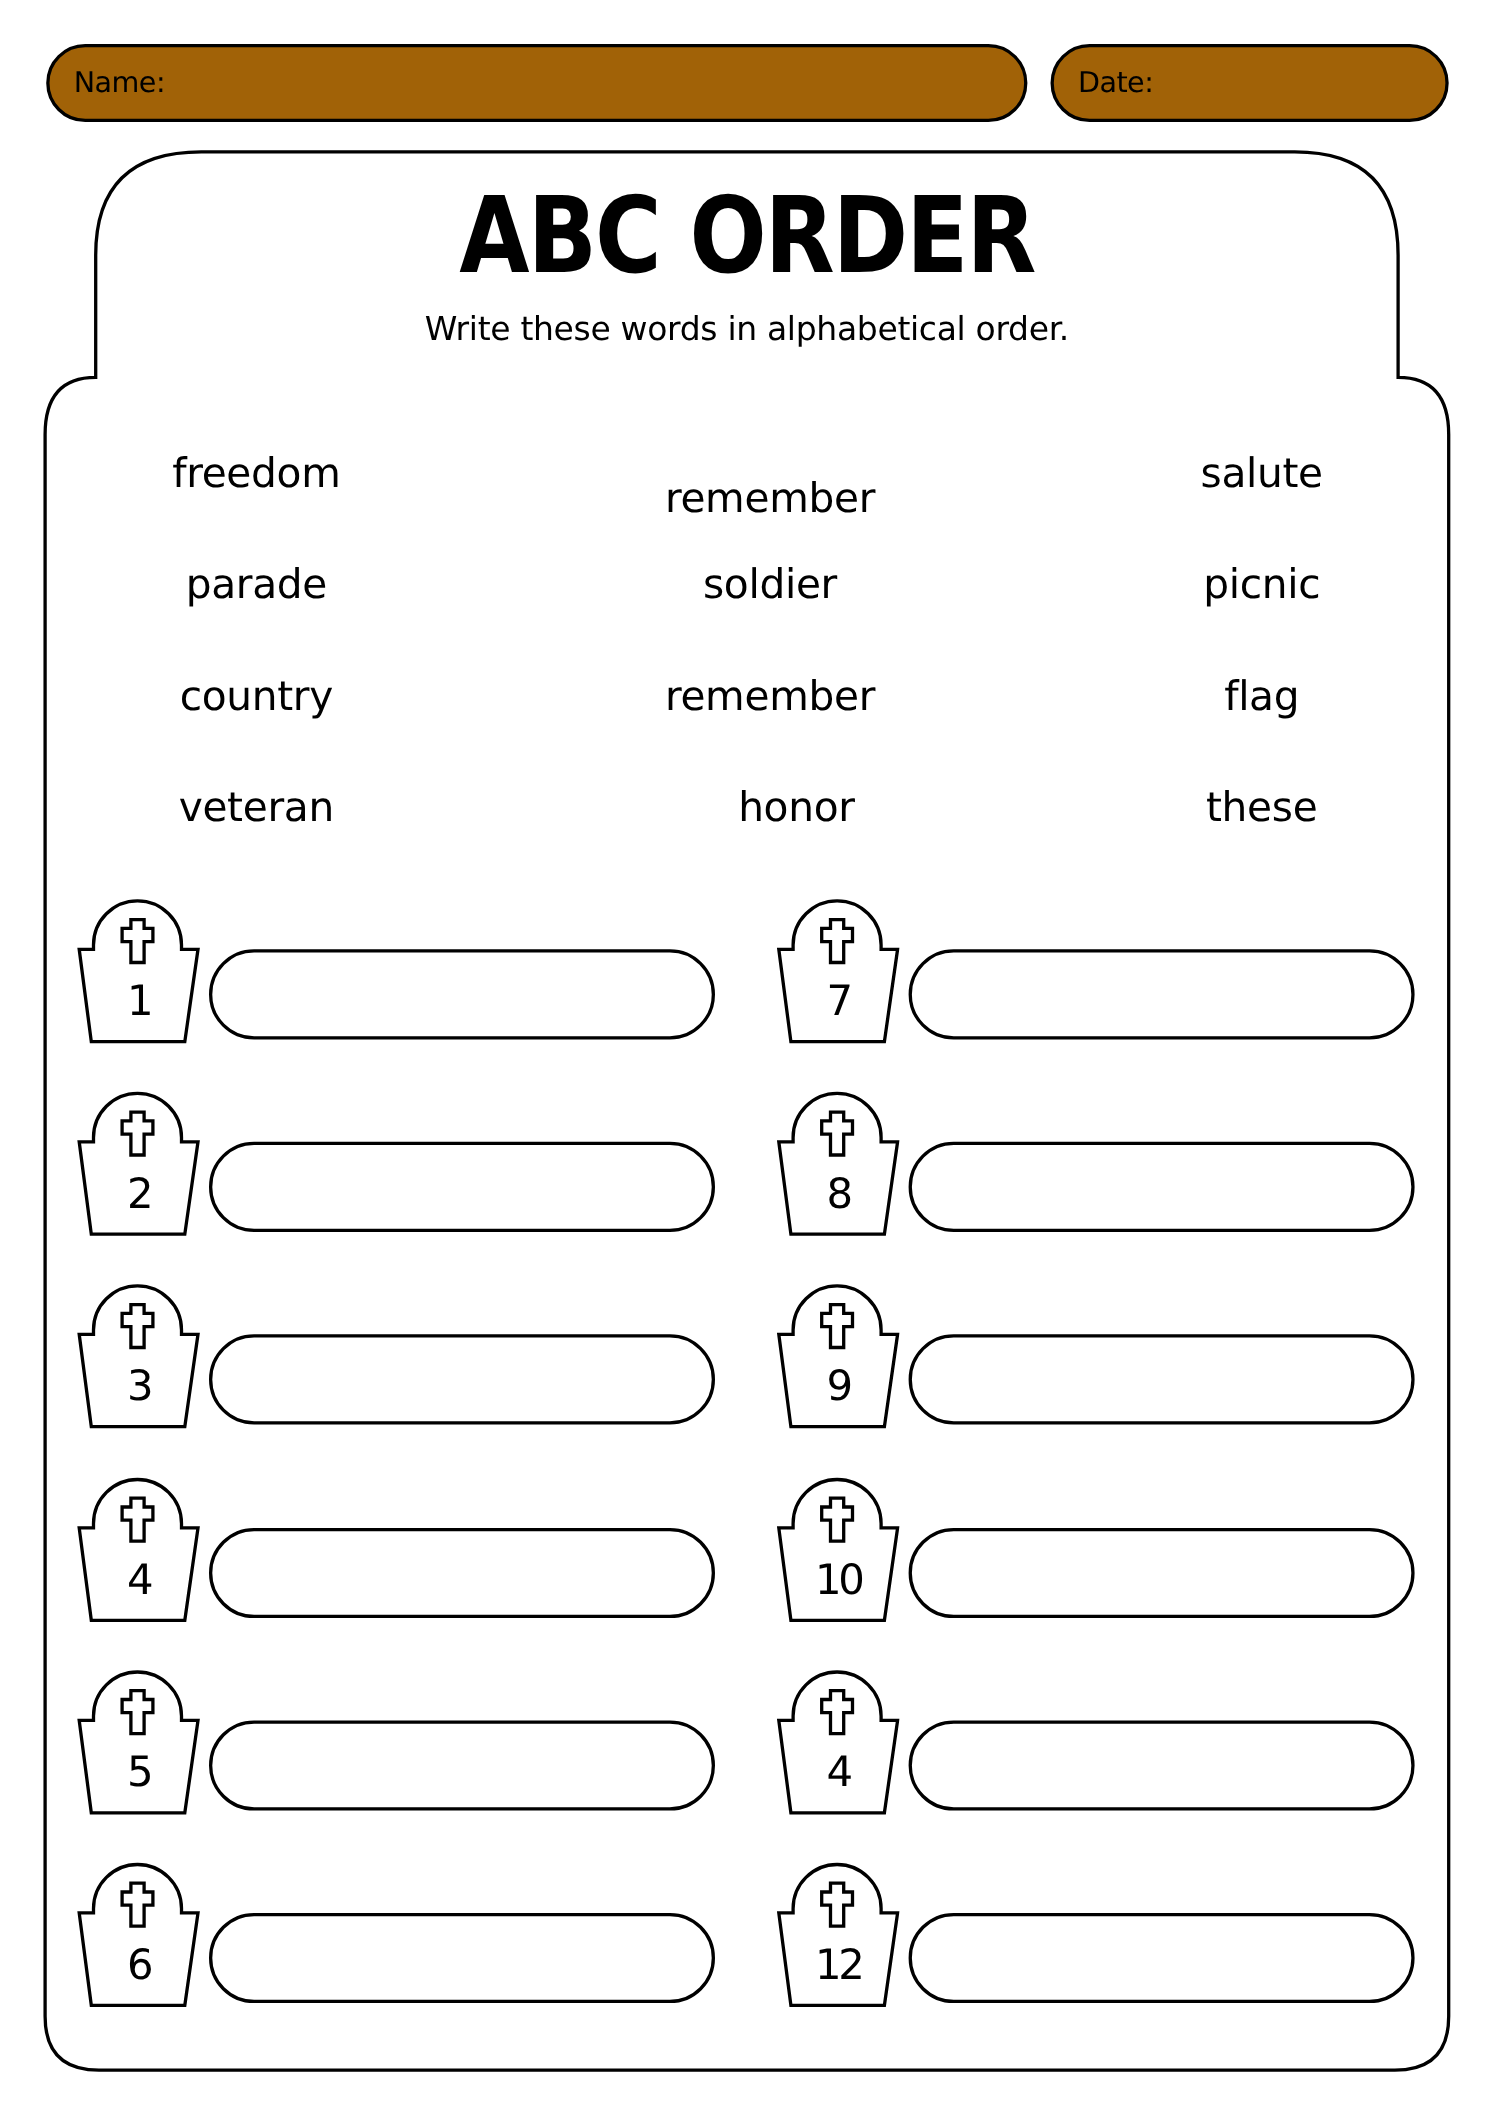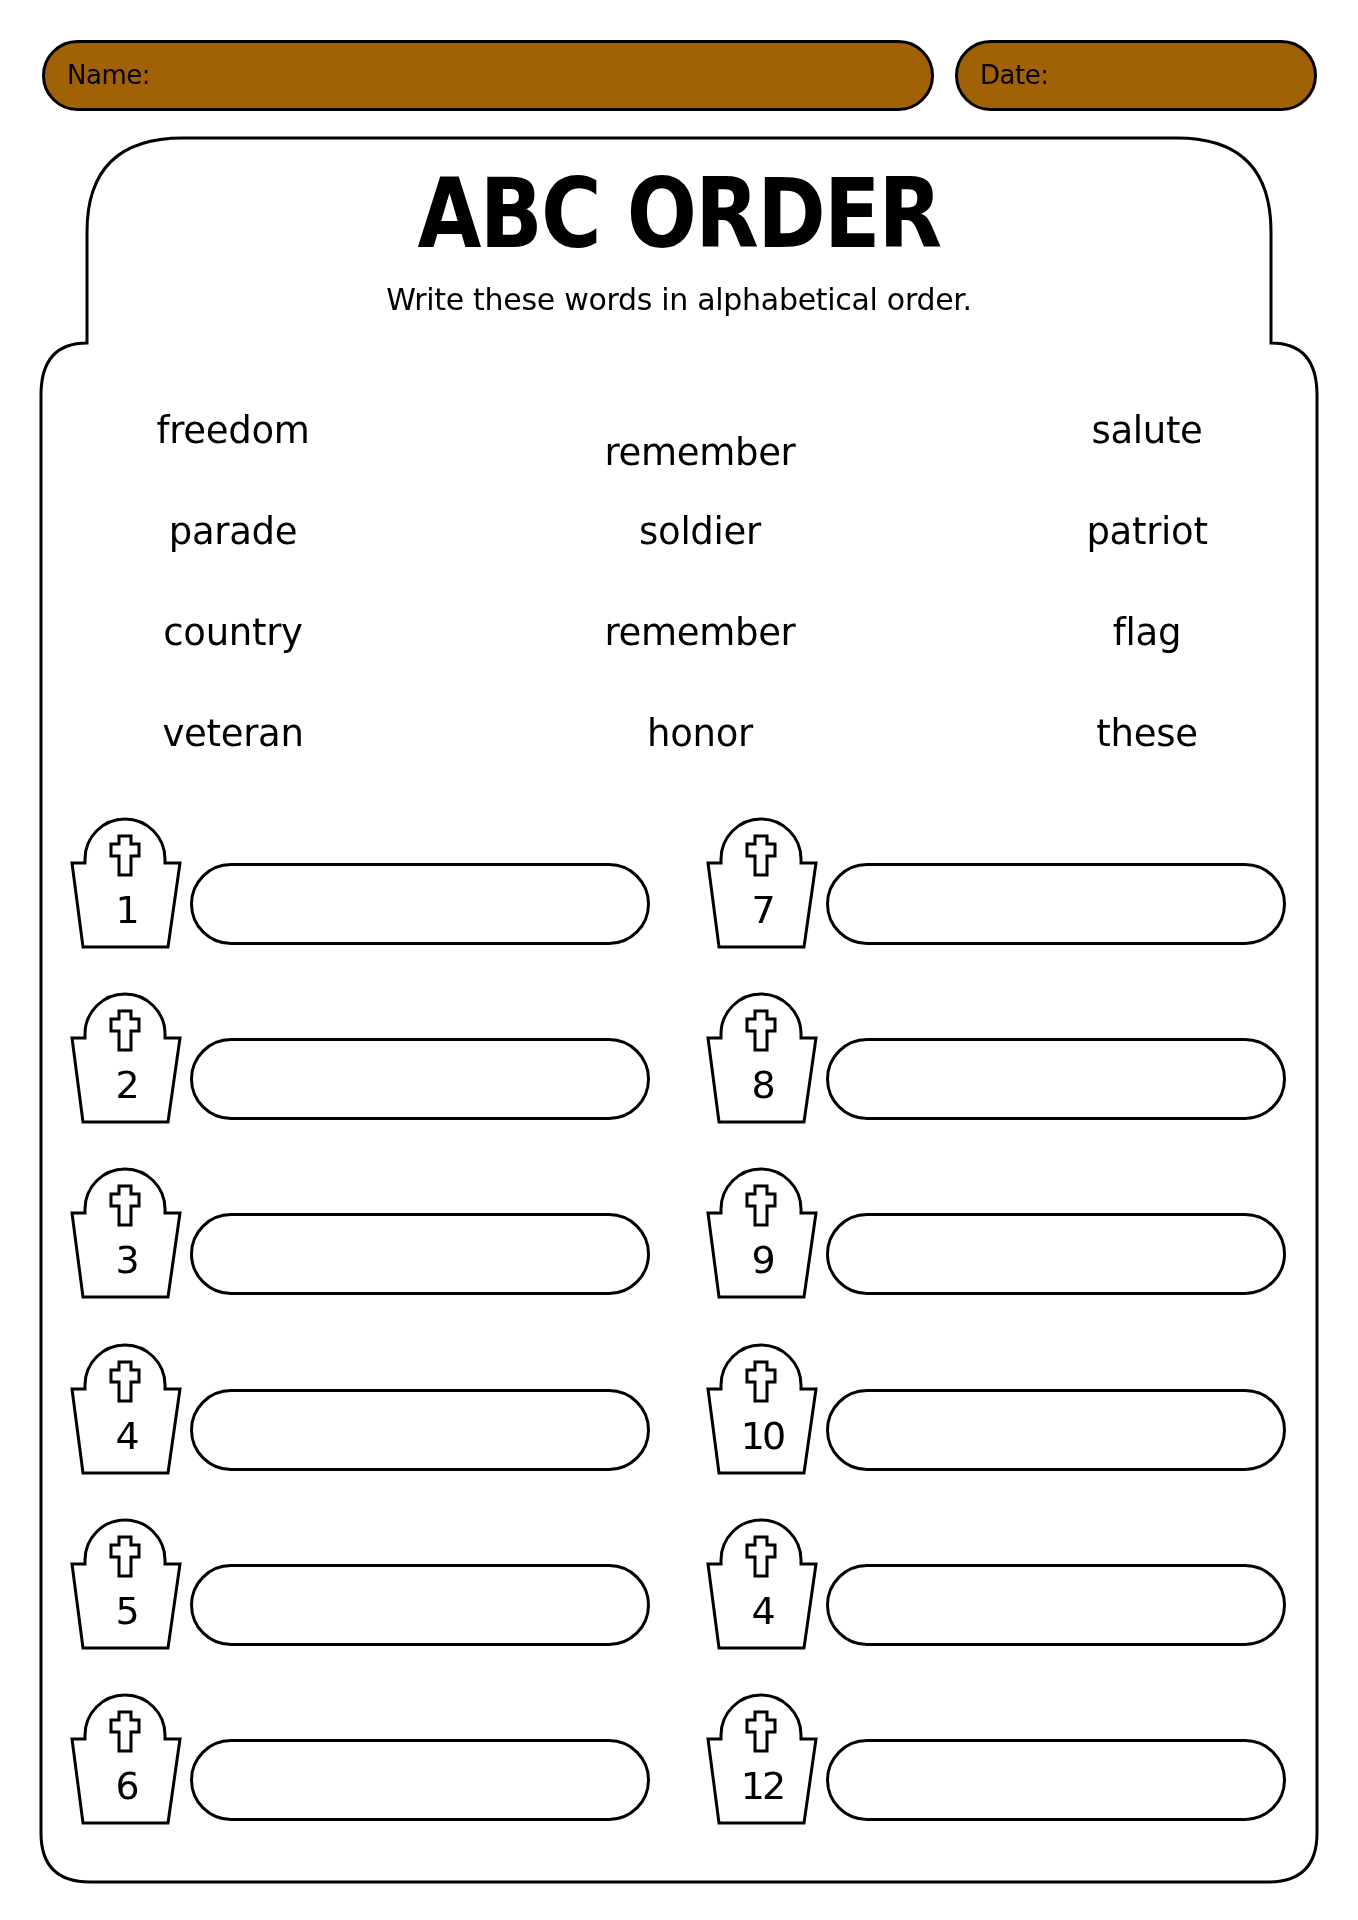--- a/index.html
+++ b/index.html
@@ -51,28 +51,28 @@
 <div class="title">ABC ORDER</div>
 <div class="subtitle">Write these words in alphabetical order.</div>
 
 <div>
   <div class="word" style="left:83px;top:412px;">freedom</div>
   <div class="word" style="left:550px;top:412px;margin-top:22px;">remember</div>
   <div class="word" style="left:997px;top:412px;">salute</div>
 
   <div class="word" style="left:83px;top:513px;">parade</div>
   <div class="word" style="left:550px;top:513px;">soldier</div>
-  <div class="word" style="left:997px;top:513px;">patriot</div>
+  <div class="word" style="left:997px;top:513px;">picnic</div>
 
   <div class="word" style="left:83px;top:614px;">country</div>
   <div class="word" style="left:550px;top:614px;">remember</div>
   <div class="word" style="left:997px;top:614px;">flag</div>
 
   <div class="word" style="left:83px;top:715px;">veteran</div>
-  <div class="word" style="left:550px;top:715px;">honor</div>
+  <div class="word" style="left:574px;top:715px;">honor</div>
   <div class="word" style="left:997px;top:715px;">these</div>
 </div>
 
 <svg width="0" height="0" style="position:absolute">
   <defs>
     <symbol id="tomb" viewBox="0 0 112 134">
       <path d="M 15 48 L 15 44 A 40 40 0 0 1 95 44 L 95 48 L 110 48 L 98 132 L 13 132 L 2 48 Z" fill="#fff" stroke="#000" stroke-width="3" stroke-linejoin="miter"></path>
       <path d="M 49 21 L 61 21 L 61 29 L 69 29 L 69 41 L 61 41 L 61 60 L 49 60 L 49 41 L 41 41 L 41 29 L 49 29 Z" fill="#fff" stroke="#000" stroke-width="3"></path>
     </symbol>
   </defs>

